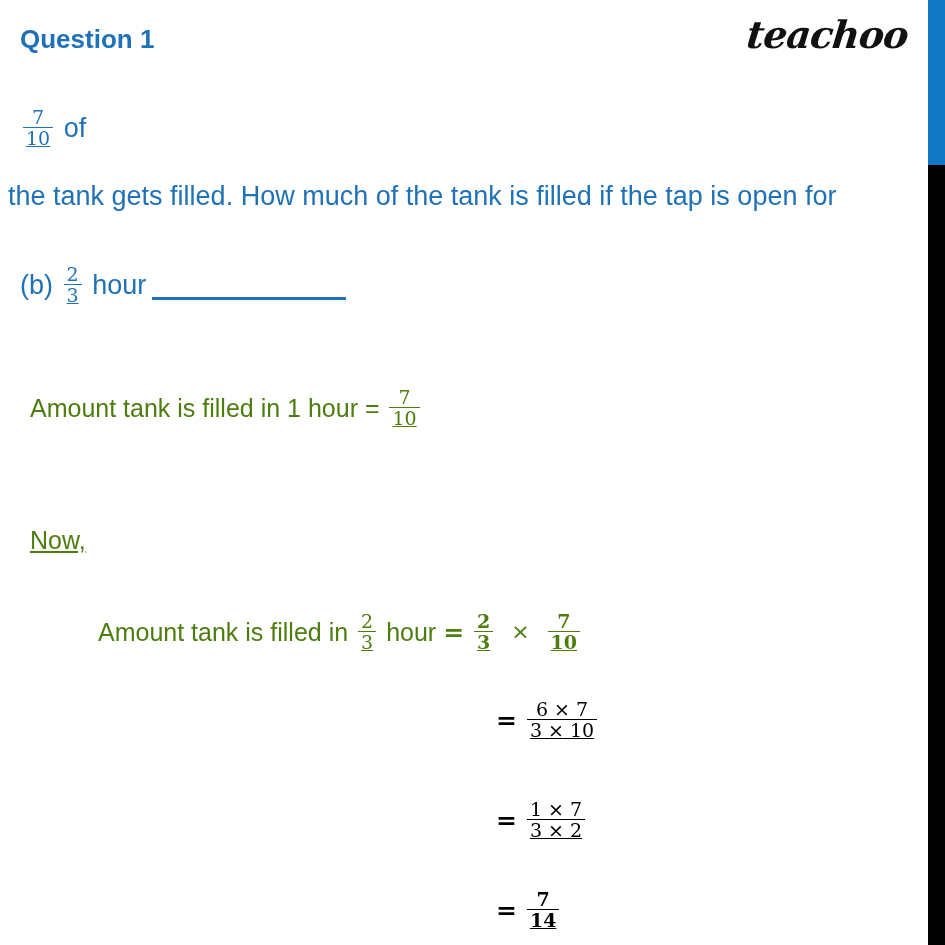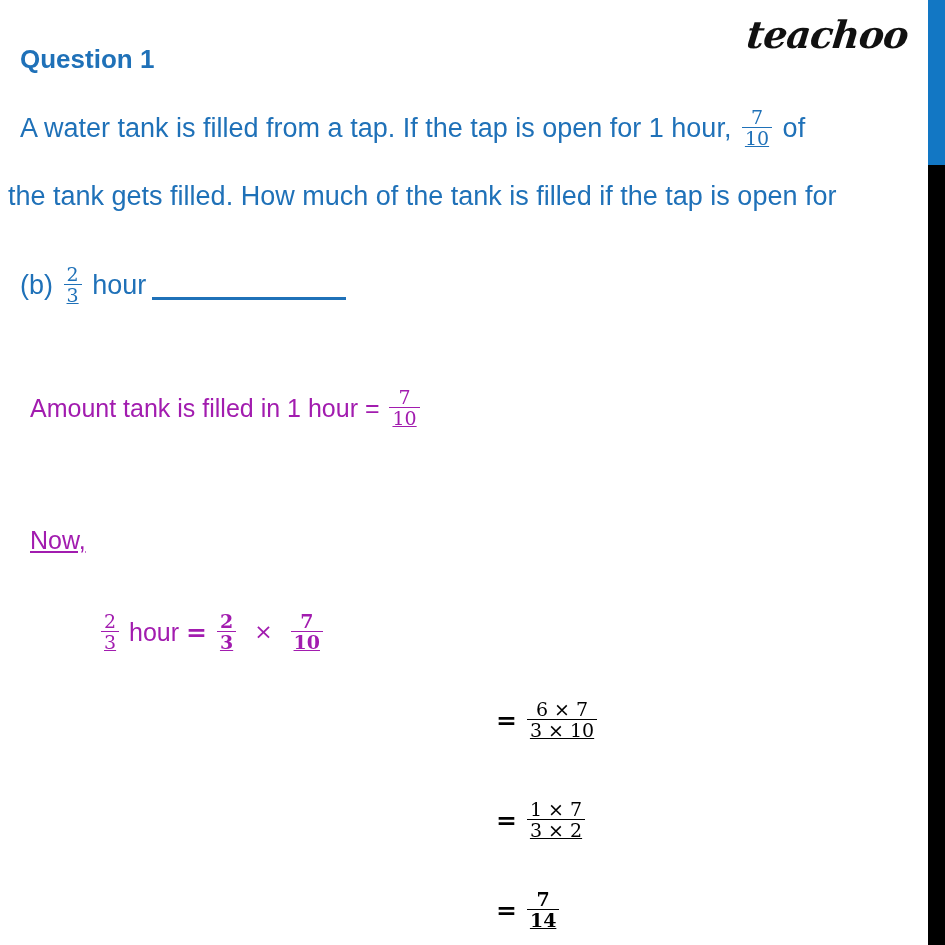--- a/index.html
+++ b/index.html
@@ -42,21 +42,20 @@
     height: 80px;
   }
   #question-title {
     position: absolute;
     left: 20px;
     top: 24px;
     font-size: 26px;
     font-weight: bold;
     color: #1F71B8;
     letter-spacing: 0px;
-    margin-top: 20px;
   }
   #brand-logo {
     position: absolute;
     right: 20px;
     top: 12px;
     font-family: "DejaVu Serif", serif;
     font-size: 38px;
     font-weight: bold;
     font-style: italic;
     color: #111111;
@@ -72,21 +71,21 @@
     white-space: nowrap;
     line-height: 1;
   }
   #q-line-1 { left: 20px; top: 108px; }
   #q-line-2 { left: 8px; top: 183px; }
   #q-line-3 { left: 20px; top: 265px; }
 
   
   .sline {
     position: absolute;
-    color: #a21caf;
+    color: #4d7c0f;
     font-size: 25px;
     white-space: nowrap;
     line-height: 1;
   }
   #s-line-1 { left: 30px; top: 388px; }
   #s-now    { left: 30px; top: 528px; text-decoration: underline; }
   #s-main   { left: 98px; top: 612px; }
 
   .step {
     position: absolute;
@@ -153,21 +152,20 @@
 
 <div id="edge-bar-blue"></div>
 <div id="edge-bar-black"></div>
 
 <div id="header">
   <div id="question-title">Question 1</div>
   <div id="brand-logo">teachoo</div>
 </div>
 
 <div class="qline" id="q-line-1">
-  <span class="txt">A water tank is filled from a tap. If the tap is open for 1 hour,</span>
   <span class="frac f-q">
     <span class="num">7</span>
     <span class="den">10</span>
   </span>
   <span class="txt">of</span>
 </div>
 
 <div class="qline" id="q-line-2">the tank gets filled. How much of the tank is filled if the tap is open for</div>
 
 <div class="qline" id="q-line-3">
@@ -184,20 +182,21 @@
   <span class="txt">Amount tank is filled in 1 hour =</span>
   <span class="frac f-sol">
     <span class="num">7</span>
     <span class="den">10</span>
   </span>
 </div>
 
 <div class="sline" id="s-now">Now,</div>
 
 <div class="sline" id="s-main">
+  <span class="txt">Amount tank is filled in</span>
   <span class="frac f-sol">
     <span class="num">2</span>
     <span class="den">3</span>
   </span>
   <span class="txt">hour</span>
   <span class="eqsign">=</span>
   <span class="frac f-sol f-bold">
     <span class="num">2</span>
     <span class="den">3</span>
   </span>

